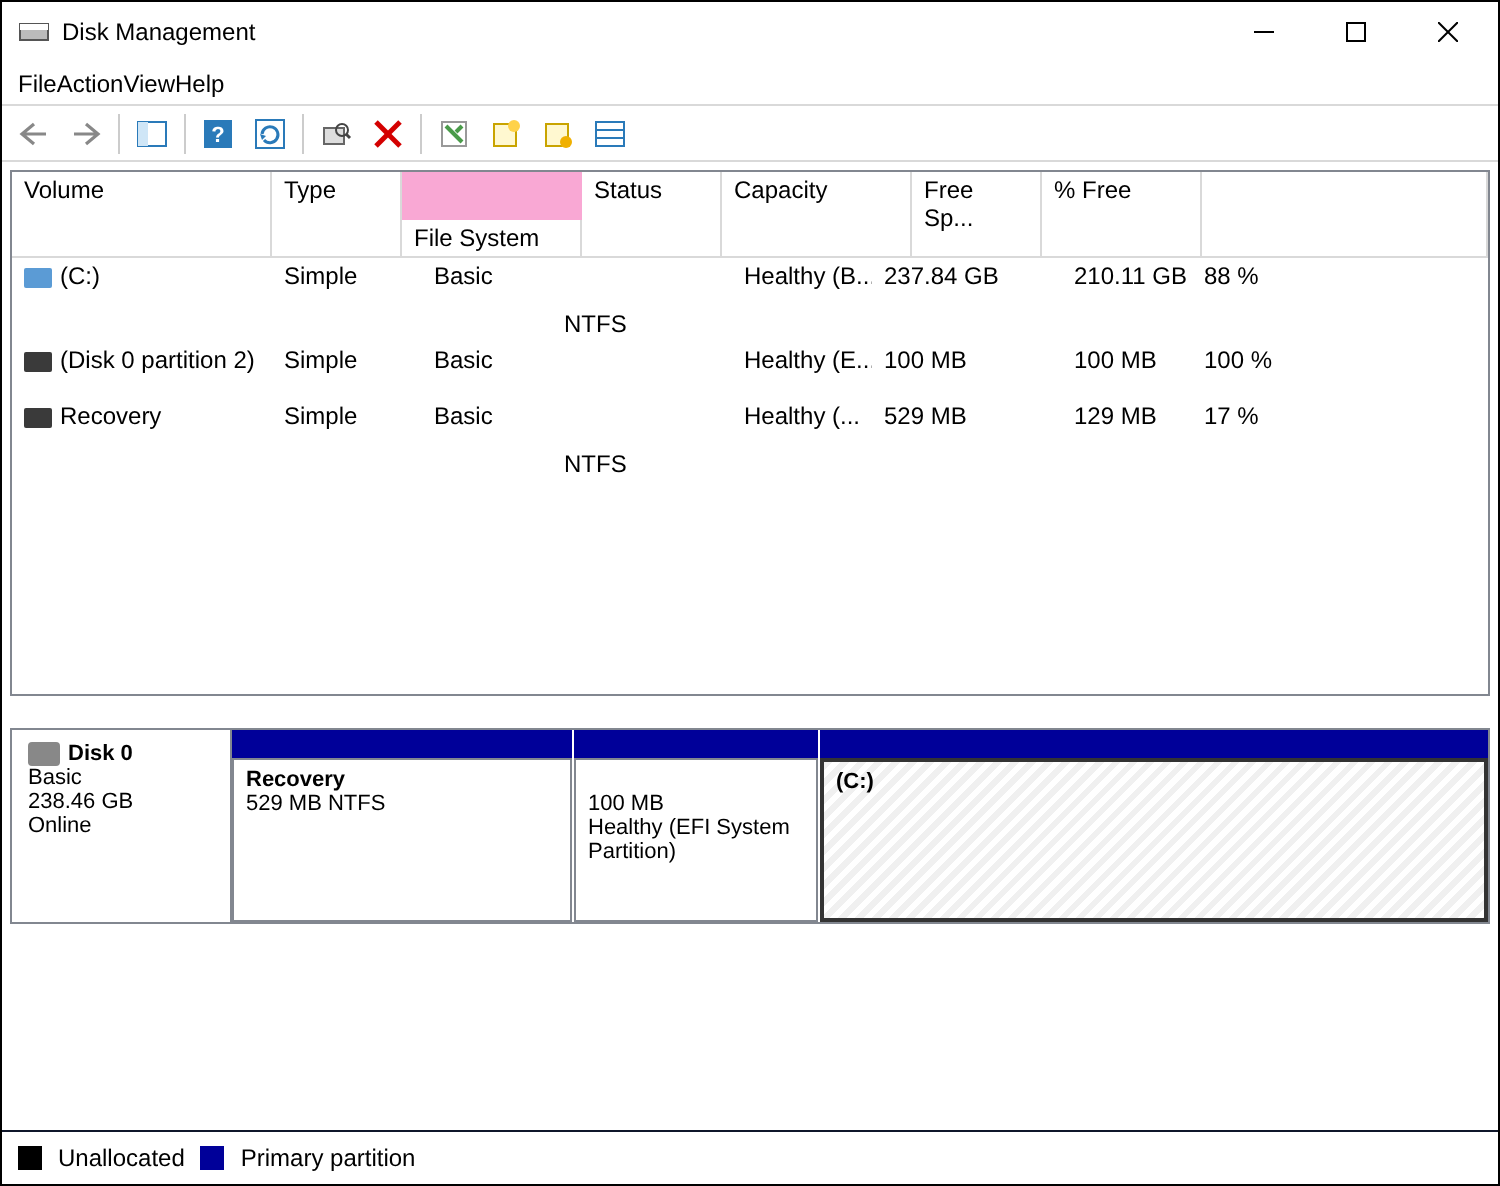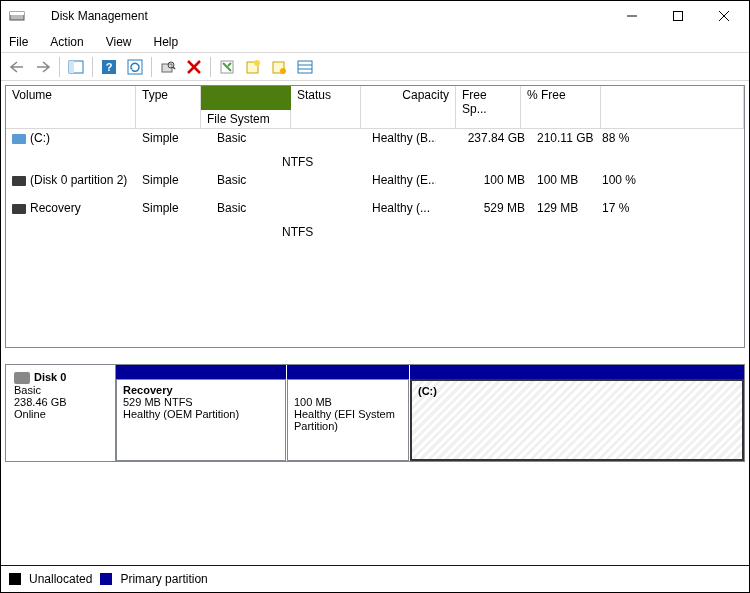--- a/index.html
+++ b/index.html
@@ -1,38 +1,38 @@
 <!DOCTYPE html>
 <html><head>
 <meta charset="utf-8">
 <style>
 * { box-sizing: border-box; font-family: "Segoe UI", Tahoma, sans-serif; }
 body { margin: 0; background: #fff; width: 750px; height: 593px; border: 1px solid #000; display: flex; flex-direction: column; overflow: hidden; }
 .titlebar { height: 30px; display: flex; align-items: center; padding: 0 2px; }
 .titlebar .app-icon { width: 16px; height: 16px; margin: 0 6px; }
-.titlebar .title { font-size: 12px; flex: 1; margin-left: 20px; }
+.titlebar .title { font-size: 12px; flex: 1; }
 .winbtns { display: flex; }
 .winbtn { width: 46px; height: 30px; display: flex; align-items: center; justify-content: center; font-size: 14px; }
-.menubar { height: 22px; display: flex; align-items: center; padding: 0 8px; gap: 22px; border-bottom: 1px solid #d9d9d9; }
+.menubar { height: 22px; display: flex; align-items: center; padding: 0 8px; gap: 0; border-bottom: 1px solid #d9d9d9; }
 .menubar span { font-size: 12px; }
 .toolbar { height: 28px; display: flex; align-items: center; padding: 2px 4px; gap: 2px; border-bottom: 1px solid #d9d9d9; }
 .tbtn { width: 24px; height: 24px; display: flex; align-items: center; justify-content: center; }
 .tsep { width: 1px; height: 20px; background: #ccc; margin: 0 2px; }
 .vol-table { border: 1px solid #828790; margin: 4px; }
-.vol-header { display: flex; background: #4d7c0f; }
+.vol-header { display: flex; background: #f9a8d4; }
 .vol-header .hcell { font-size: 12px; padding: 2px 6px; border: 1px solid #d9d9d9; border-top: none; border-left: none; background: #fff; }
 .vol-rows { height: 218px; background: #fff; }
 .vol-row { display: flex; padding: 1px 0; }
 .vol-row .cell { font-size: 12px; padding: 1px 6px; white-space: nowrap; overflow: hidden; }
 .col-vol { width: 130px; }
 .col-lay { width: 75px; }
 .col-typ { width: 65px; }
 .col-fs { width: 90px; margin-top: 24px; }
 .col-sta { width: 70px; }
-.col-cap { width: 95px; text-align: right; }
+.col-cap { width: 95px; }
 .col-fre { width: 65px; }
 .col-pct { width: 80px; }
 .col-rest { flex: 1; }
 .vol-icon { display: inline-block; width: 14px; height: 10px; background: #5b9bd5; vertical-align: middle; margin-right: 4px; border-radius: 1px; position: relative; }
 .vol-icon.dark { background: #3a3a3a; }
 .graphical { border: 1px solid #828790; margin: 12px 4px; height: 98px; display: flex; }
 .disk-label { width: 110px; padding: 6px 8px; font-size: 11px; border-right: 1px solid #828790; }
 .disk-label .dname { font-weight: bold; }
 .disk-parts { flex: 1; display: flex; flex-direction: column; }
 .part-headers { display: flex; height: 14px; }
@@ -218,21 +218,20 @@
   <div class="disk-parts">
     <div class="part-headers" id="part-headers">
         <div class="part-head" style="width: 170px;"></div>
         <div class="part-head" style="width: 122px;"></div>
         <div class="part-head" style="width: 334px;"></div>
       </div>
     <div class="part-boxes" id="part-boxes">
         <div class="part-box" style="width: 170px;">
           <div class="pname">Recovery</div>
           <div>529 MB NTFS</div>
-          <div>Healthy (OEM Partition)</div>
         </div>
         <div class="part-box" style="width: 122px;">
           <div>&nbsp;</div>
           <div>100 MB</div>
           <div>Healthy (EFI System Partition)</div>
         </div>
         <div class="part-box hatched" style="width: 334px;">
           <div class="pname">(C:)</div>
         </div>
       </div>

